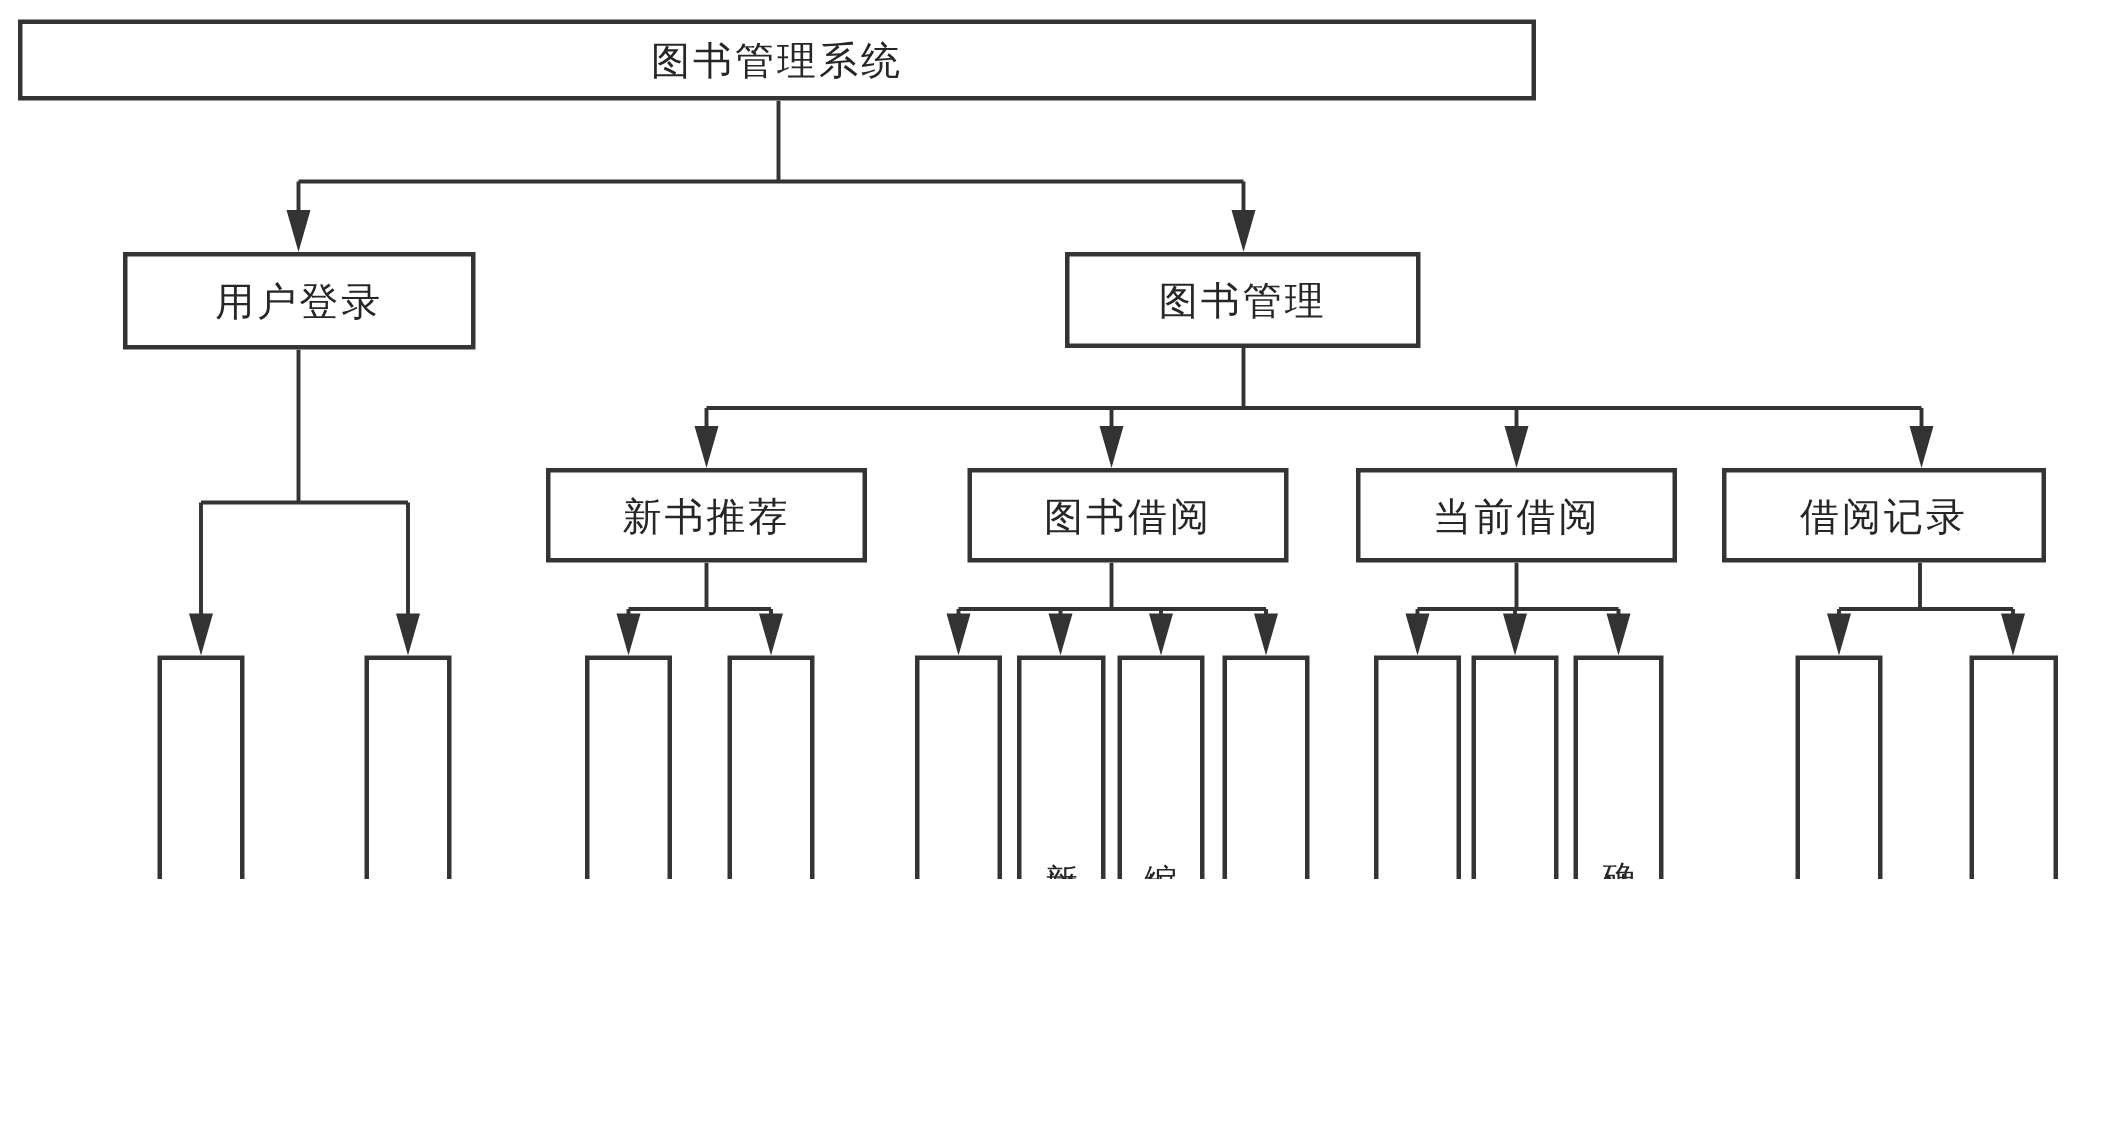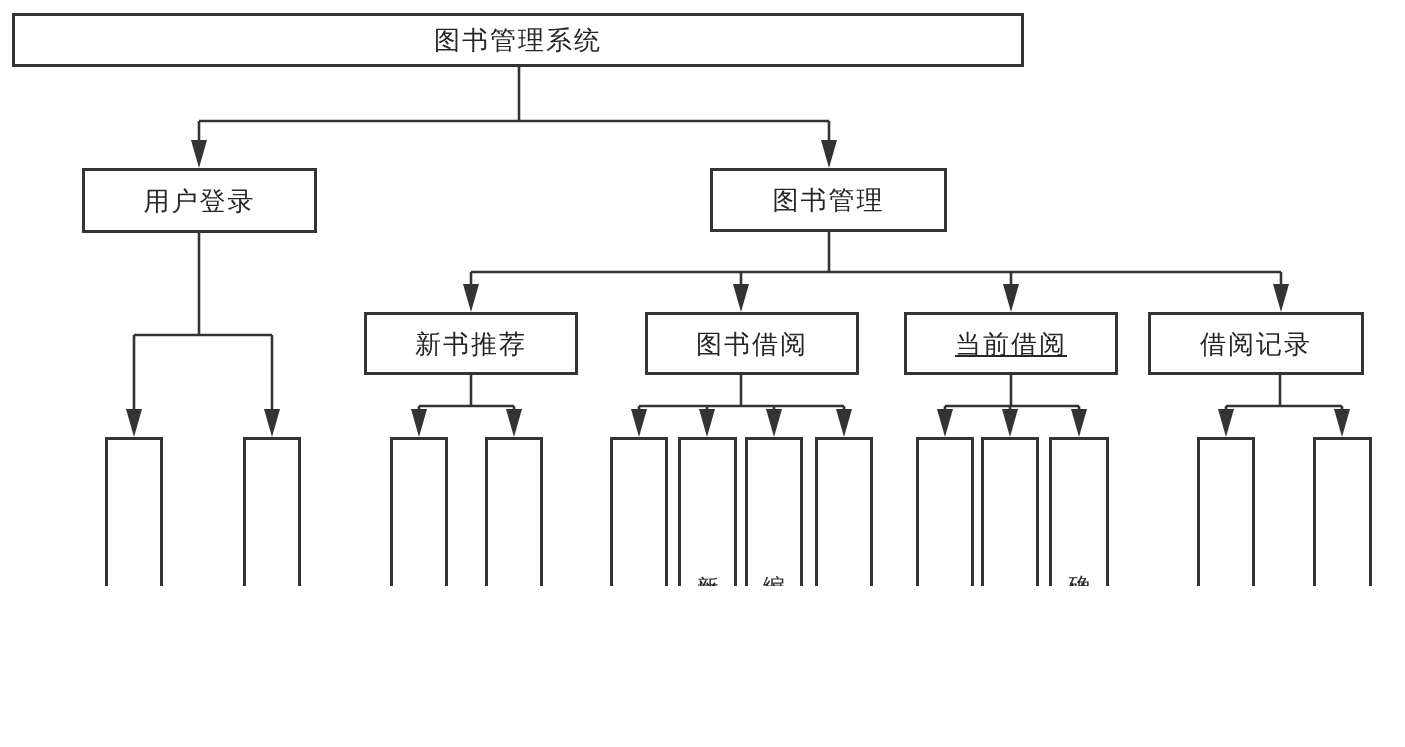--- a/index.html
+++ b/index.html
@@ -101,21 +101,21 @@
   <div class="node node-h node-l2b">
     <span class="label">图书管理</span>
   </div>
 
   <div class="node node-h node-l3" style="left:364px;width:214px;">
     <span class="label">新书推荐</span>
   </div>
   <div class="node node-h node-l3" style="left:634px;width:214px;margin-left:11px;">
     <span class="label">图书借阅</span>
   </div>
-  <div class="node node-h node-l3" style="left:904px;width:214px;text-decoration:underline;">
+  <div class="node node-h node-l3" style="left:904px;width:214px;">
     <span class="label">当前借阅</span>
   </div>
   <div class="node node-h node-l3" style="left:1148px;width:216px;">
     <span class="label">借阅记录</span>
   </div>
 
   <div class="node leaf" style="left:105px;">
     <span class="label">用户登录</span>
   </div>
   <div class="node leaf" style="left:243px;">

